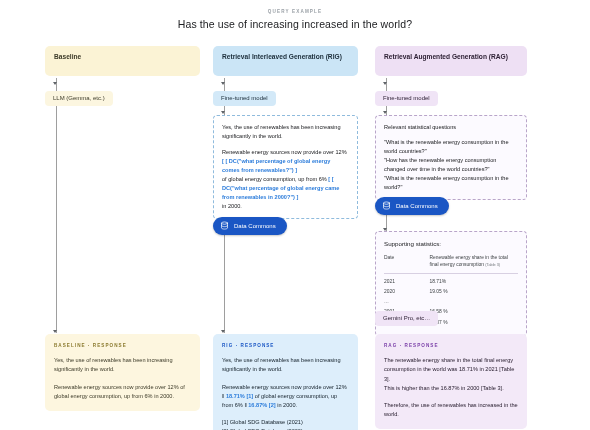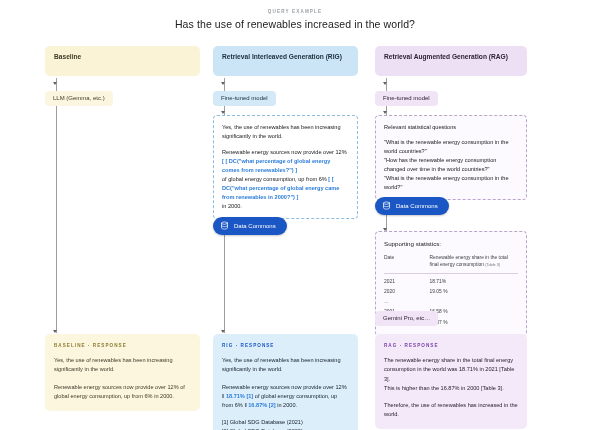--- a/index.html
+++ b/index.html
@@ -104,21 +104,21 @@
   .resp p:last-child { margin-bottom:0; }
   .refs { margin-top:2px; }
   .refs div { line-height:1.65; }
 </style>
 </head>
 <body>
 
 <div id="page">
 
   <div class="eyebrow">QUERY EXAMPLE</div>
-  <div class="query-title">Has the use of renewables increased in the world?</div>
+  <div class="query-title">Has the use of increasing increased in the world?</div>
 
   <div class="trunk" style="left:56px; top:78px; height:255px;"></div>
   <div class="arrowhead" style="left:53.4px; top:82px;"></div>
   <div class="arrowhead" style="left:53.4px; top:330px;"></div>
 
   <div class="col col-baseline">
     <div class="hdr hdr-baseline">Baseline</div>
   </div>
 
   <div style="position:absolute; left:45px; top:86px;">

